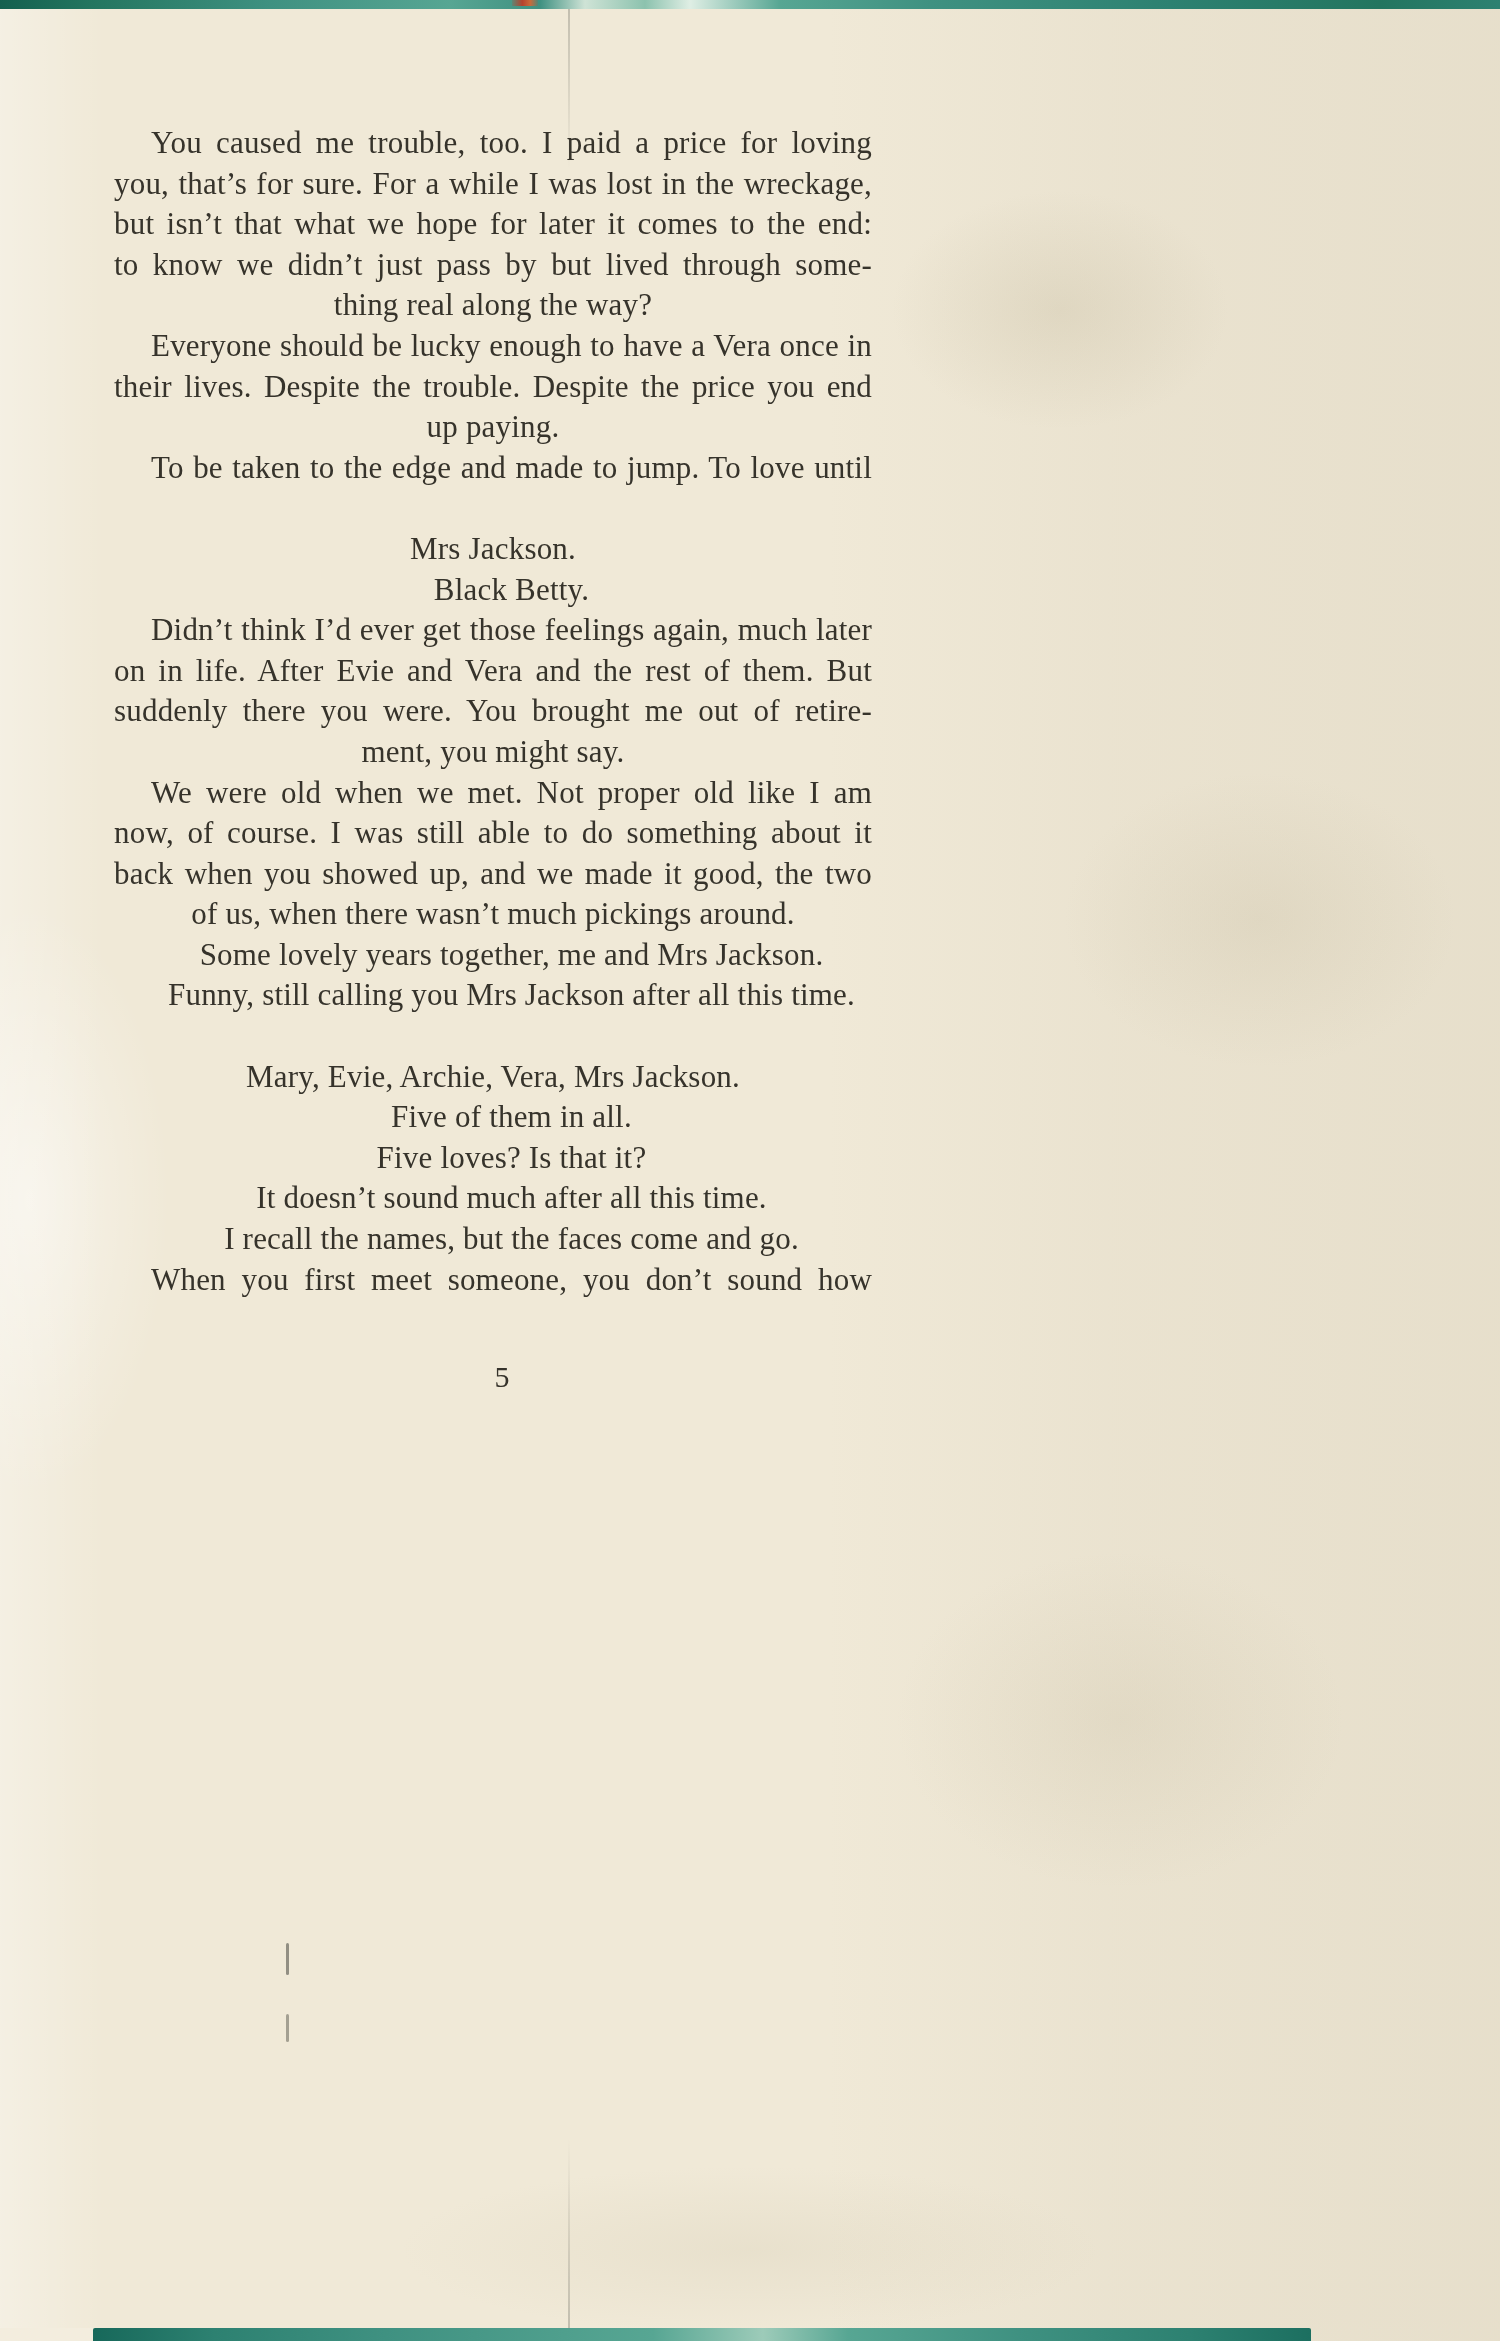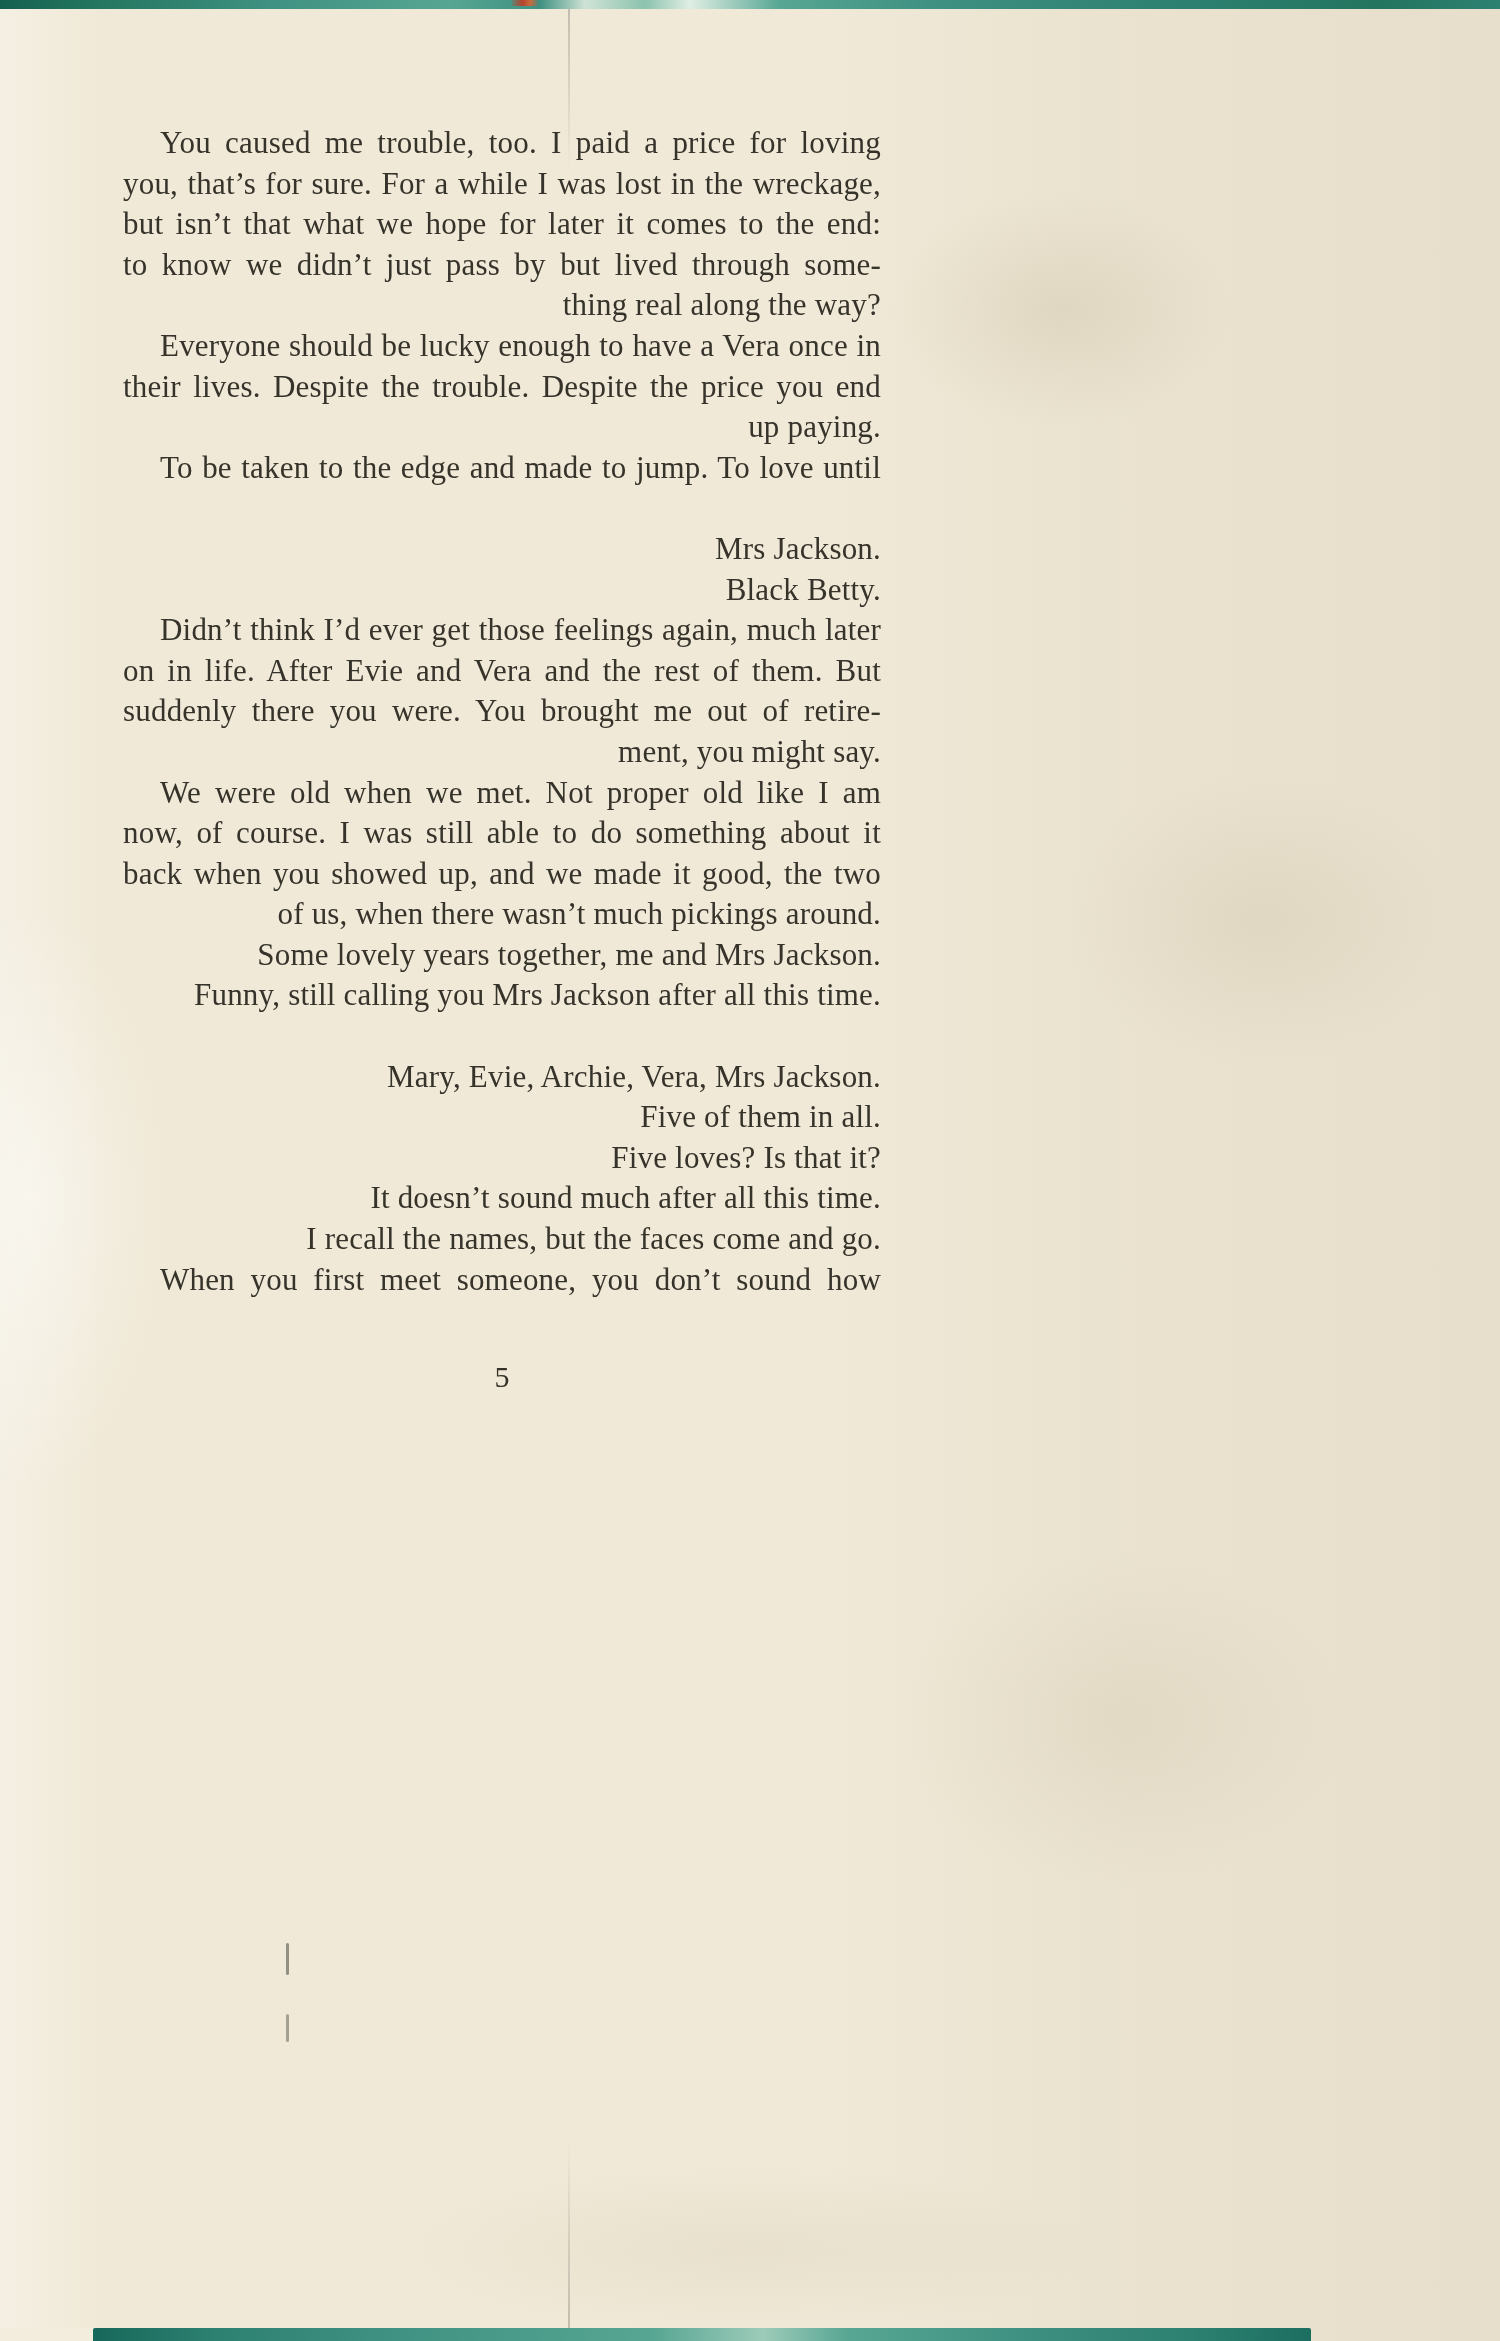--- a/index.html
+++ b/index.html
@@ -85,32 +85,32 @@
     position: absolute;
     top: 2014px; left: 286px;
     width: 3px; height: 28px;
     background: rgba(70,70,62,0.45);
     border-radius: 2px;
   }
 
   
   .text-block {
     position: absolute;
-    left: 123px;
+    left: 114px;
     top: 123px;
     width: 758px;
     font-size: 31px;
     line-height: 40.6px;
     color: #36332b;
     letter-spacing: 0.2px;
   }
   .line {
     height: 40.6px;
     white-space: nowrap;
-    text-align: right;
+    text-align: center;
   }
   .line.just {
     white-space: normal;
     text-align: justify;
     text-align-last: justify;
   }
   .line.indent {
     text-indent: 37px;
   }
   .spacer {

